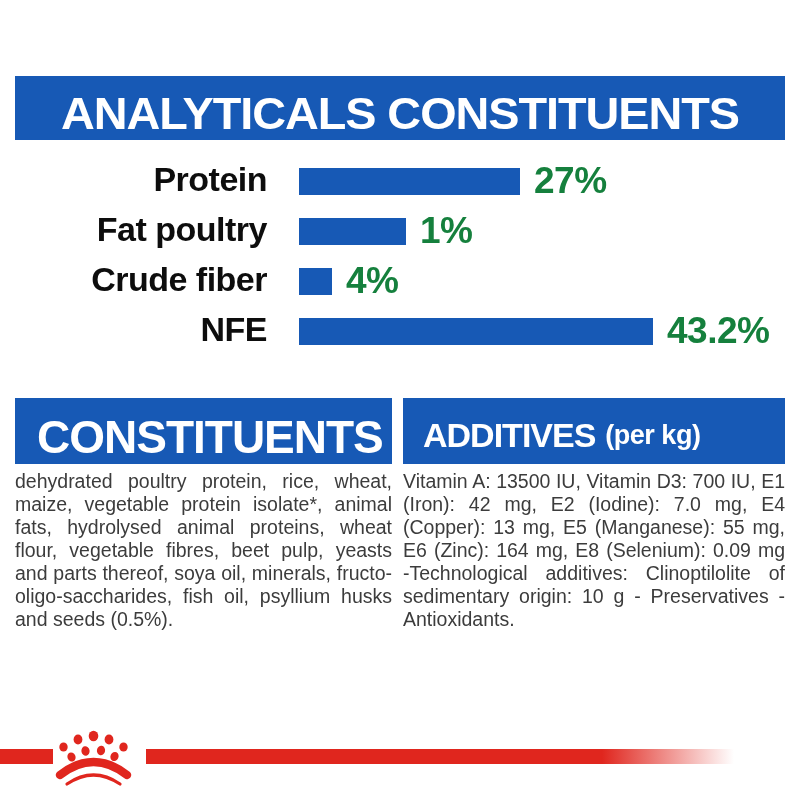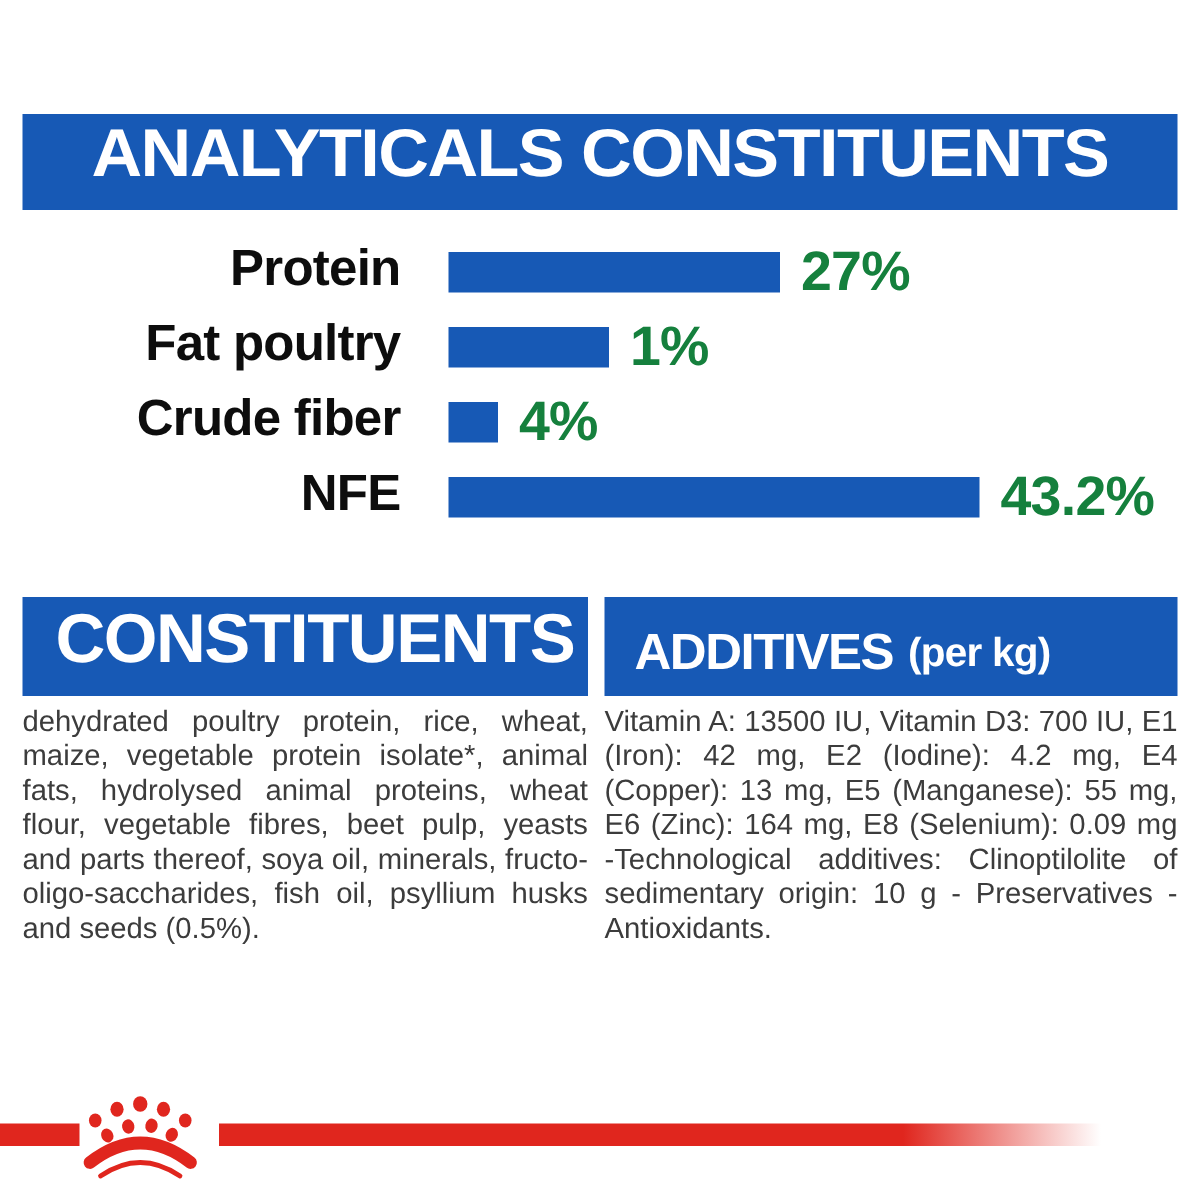--- a/index.html
+++ b/index.html
@@ -6,21 +6,21 @@
   body{
     width:800px;height:800px;background:#ffffff;
     font-family:"Liberation Sans", sans-serif;
     position:relative;overflow:hidden;
   }
   .page{position:absolute;left:0;top:0;width:800px;height:800px;}
 
   
   .bluebar{
     position:absolute;background:var(--blue);
-    display:flex;align-items:flex-start;justify-content:center;
+    display:flex;align-items:flex-end;justify-content:center;
     color:#fff;font-weight:700;
   }
   .bar-analyticals{left:15px;top:76px;width:770px;height:64px;}
   .bar-analyticals .t{font-size:45px;letter-spacing:-1px;transform:scaleX(1.04);}
   .bar-composition{left:15px;top:398px;width:377px;height:66px;justify-content:flex-start;padding-left:22px;box-sizing:border-box;}
   .bar-composition .t{font-size:46px;letter-spacing:-1px;}
   .bar-additives{left:403px;top:398px;width:382px;height:66px;justify-content:flex-start;padding-left:20px;box-sizing:border-box;align-items:baseline;padding-top:8px;}
   .bar-additives .t{font-size:34px;letter-spacing:-1px;}
   .bar-additives .suffix{font-size:27px;margin-left:10px;letter-spacing:-0.5px;}
   .bar-additives{display:flex;align-items:center;}
@@ -99,21 +99,21 @@
 
   <div class="bluebar bar-composition">
     <span class="t">CONSTITUENTS</span>
   </div>
   <div class="body-col col-composition">dehydrated poultry protein, rice, wheat, maize, vegetable protein isolate*, animal fats, hydrolysed animal proteins, wheat flour, vegetable fibres, beet pulp, yeasts and parts thereof, soya oil, minerals, fructo-oligo-saccharides, fish oil, psyllium husks and seeds (0.5%).</div>
 
   <div class="bluebar bar-additives">
     <span class="t">ADDITIVES</span>
     <span class="suffix">(per kg)</span>
   </div>
-  <div class="body-col col-additives">Vitamin A: 13500 IU, Vitamin D3: 700 IU, E1 (Iron): 42 mg, E2 (Iodine): 4.2 mg, E4 (Copper): 13 mg, E5 (Manganese): 55 mg, E6 (Zinc): 164 mg, E8 (Selenium): 0.09 mg -Technological additives: Clinoptilolite of sedimentary origin: 10 g - Preservatives - Antioxidants.</div>
+  <div class="body-col col-additives">Vitamin A: 13500 IU, Vitamin D3: 700 IU, E1 (Iron): 42 mg, E2 (Iodine): 7.0 mg, E4 (Copper): 13 mg, E5 (Manganese): 55 mg, E6 (Zinc): 164 mg, E8 (Selenium): 0.09 mg -Technological additives: Clinoptilolite of sedimentary origin: 10 g - Preservatives - Antioxidants.</div>
 
   <div class="redband seg1"></div>
   <div class="redband seg2"></div>
   <svg class="crown" viewBox="0 0 92 64">
     <g fill="#E0261E">
       <ellipse cx="13.5" cy="21" rx="4.2" ry="4.6"></ellipse>
       <ellipse cx="28" cy="13.5" rx="4.4" ry="5"></ellipse>
       <ellipse cx="43.5" cy="10" rx="4.8" ry="5.2"></ellipse>
       <ellipse cx="59" cy="13.5" rx="4.4" ry="5"></ellipse>
       <ellipse cx="73.5" cy="21" rx="4.2" ry="4.6"></ellipse>

